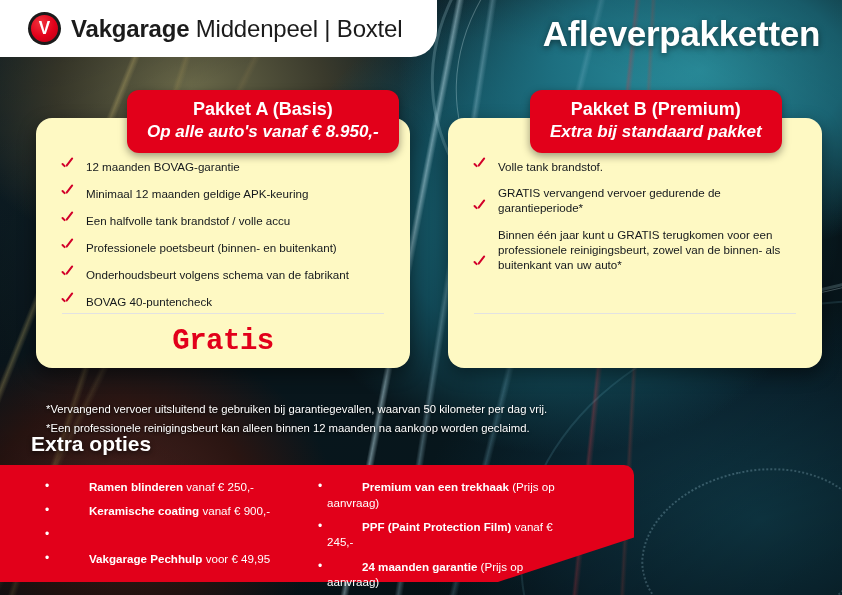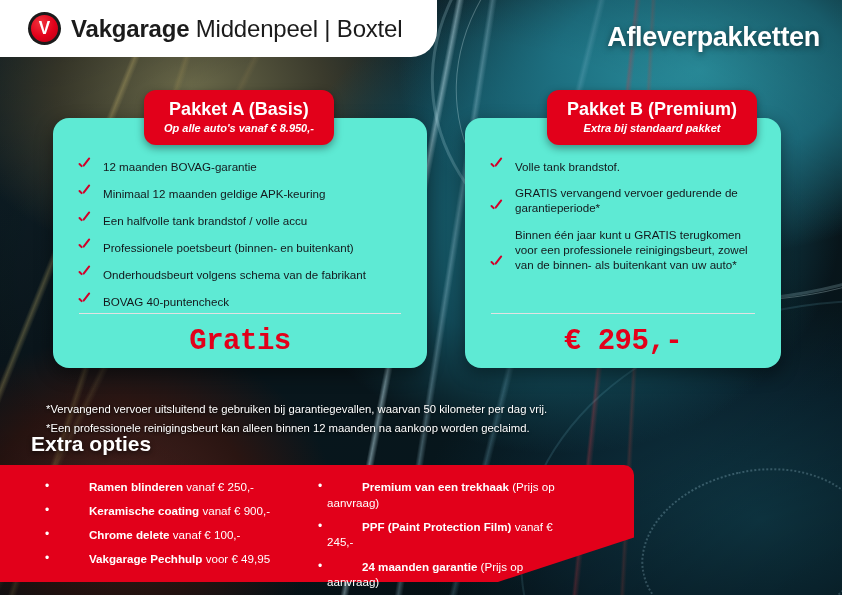--- a/index.html
+++ b/index.html
@@ -80,53 +80,52 @@
   .logo-mark .vee {
     color: #ffffff; font-weight: bold; font-size: 19px;
     line-height: 1; font-family: "Liberation Sans", sans-serif;
     transform: translateY(-1px) scaleX(0.9);
   }
   .brand-text { font-size: 24px; color: #1b1b1b; letter-spacing: -0.2px; white-space: nowrap; }
   .brand-text .b-strong { font-weight: bold; }
   .brand-text .b-light { font-weight: normal; }
 
   .header-title {
-    position: absolute; right: 22px; top: 22px;
-    color: #ffffff; font-size: 27px; font-weight: bold;
+    position: absolute; right: 22px; top: 14px;
+    color: #ffffff; font-size: 35px; font-weight: bold;
     letter-spacing: -0.3px;
     text-shadow: 0 2px 6px rgba(0,0,0,0.5);
     z-index: 6;
   }
 
   
   .card {
     position: absolute;
-    background: #5eead4;
+    background: #fef9c3;
     border-radius: 16px;
     box-shadow: 0 6px 18px rgba(0,0,0,0.45);
     z-index: 4;
-    margin-left: 17px;
   }
   #card-a { left: 36px; top: 118px; width: 374px; height: 250px; }
-  #card-b { left: 448px; top: 118px; width: 316px; height: 250px; }
+  #card-b { left: 448px; top: 118px; width: 374px; height: 250px; }
 
   .badge {
     position: absolute; top: -28px;
     background: #e2001a;
     border-radius: 12px;
     padding: 9px 20px 10px;
     text-align: center;
     box-shadow: 0 3px 9px rgba(0,0,0,0.40);
     z-index: 5;
     white-space: nowrap;
   }
   #badge-a { left: 91px; }
   #badge-b { left: 82px; }
   .badge-title { color: #ffffff; font-size: 18px; font-weight: bold; line-height: 1.15; }
-  .badge-sub { color: #ffffff; font-size: 11px; font-style: italic; font-weight: bold; line-height: 1.3; margin-top: 1px; }
+  .badge-sub { color: #ffffff; font-size: 17px; font-style: italic; font-weight: bold; line-height: 1.3; margin-top: 1px; }
 
   .feature-list { position: absolute; left: 24px; right: 18px; top: 40px; }
   .feature {
     display: flex; align-items: flex-end;
     margin-bottom: 11px;
   }
   .check {
     flex: 0 0 16px; width: 16px; height: 14px;
     position: relative; margin-right: 10px; margin-top: 2px;
   }
@@ -261,21 +260,20 @@
       <div class="feature">
         <span class="check"></span>
         <span class="feature-text">GRATIS vervangend vervoer gedurende de garantieperiode*</span>
       </div>
       <div class="feature">
         <span class="check"></span>
         <span class="feature-text">Binnen één jaar kunt u GRATIS terugkomen voor een professionele reinigingsbeurt, zowel van de binnen- als buitenkant van uw auto*</span>
       </div>
     </div>
     <div class="card-divider"></div>
-    <div class="price">€ 295,-</div>
   </div>
 
   <div class="footnotes">
     <div class="footnote">*Vervangend vervoer uitsluitend te gebruiken bij garantiegevallen, waarvan 50 kilometer per dag vrij.</div>
     <div class="footnote">*Een professionele reinigingsbeurt kan alleen binnen 12 maanden na aankoop worden geclaimd.</div>
   </div>
 
   <div class="extra-title">Extra opties</div>
   <div class="extra-panel"></div>
   <div class="extra-cols">
@@ -283,21 +281,20 @@
       <div class="opt">
         <span class="dot">•</span>
         <span><span class="opt-name">Ramen blinderen</span><span class="opt-price"> vanaf € 250,-</span></span>
       </div>
       <div class="opt">
         <span class="dot">•</span>
         <span><span class="opt-name">Keramische coating</span><span class="opt-price"> vanaf € 900,-</span></span>
       </div>
       <div class="opt">
         <span class="dot">•</span>
-        <span><span class="opt-name">Chrome delete</span><span class="opt-price"> vanaf € 100,-</span></span>
       </div>
       <div class="opt">
         <span class="dot">•</span>
         <span><span class="opt-name">Vakgarage Pechhulp</span><span class="opt-price"> voor € 49,95</span></span>
       </div>
     </div>
     <div class="extra-col">
       <div class="opt">
         <span class="dot">•</span>
         <span><span class="opt-name">Premium van een trekhaak</span><span class="opt-price"> (Prijs op aanvraag)</span></span>

